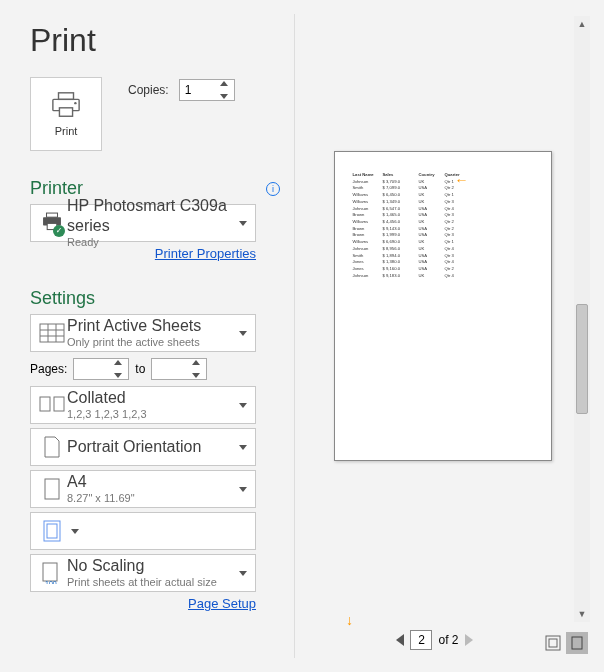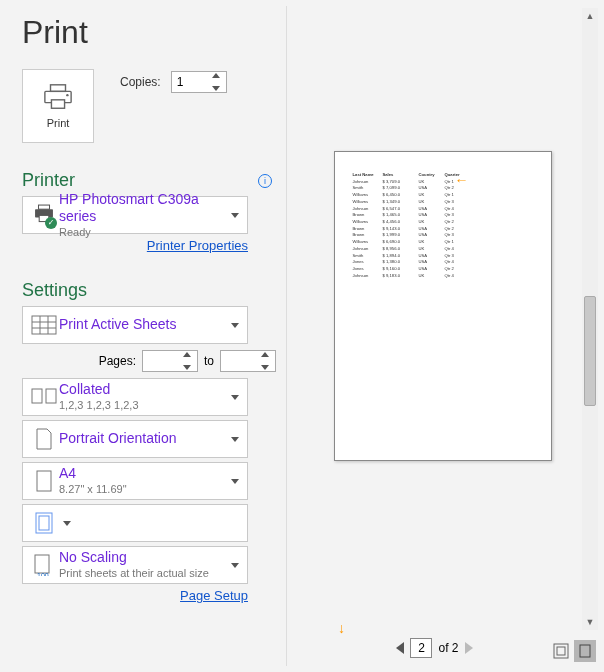--- a/index.html
+++ b/index.html
@@ -8,21 +8,21 @@
     font-size: 12px;
     background: #f3f3f3;
     width: 604px;
     height: 672px;
     overflow: hidden;
     position: relative;
   }
   .container {
     display: flex;
     height: 100%;
-    padding: 6px;
+    padding: 14px;
   }
   .left-panel {
     width: 280px;
     padding: 8px 10px 8px 16px;
   }
   .title {
     font-size: 32px;
     font-weight: 300;
     color: #333;
     margin-bottom: 18px;
@@ -86,33 +86,33 @@
     align-items:center;
     padding: 4px 4px 4px 6px;
     position:relative;
     margin-bottom: 4px;
   }
   .dropdown.tall { height: 38px; }
   .dropdown .dd-icon {
     width: 30px; display:flex; align-items:center; justify-content:center; flex-shrink:0;
   }
   .dropdown .dd-text { flex:1; line-height:1.25; }
-  .dd-label { font-size: 14px; color:#6d28d9; }
+  .dd-label { font-size: 16px; color:#404040; }
   .dd-sub { font-size: 11px; color:#777; }
   .dd-chevron {
     width:0;height:0;border-left:4px solid transparent;border-right:4px solid transparent;border-top:5px solid #555;
     margin-right:4px; margin-left:4px;
   }
 
   .link {
     color:#1155cc; text-decoration:underline; font-size:13px; cursor:pointer;
     display:block; text-align:right; width:226px; margin-top:4px; margin-bottom:14px;
   }
 
-  .pages-row { display:flex; align-items:center; gap:6px; margin:6px 0 6px 0; font-size:12px;justify-content:flex-end;}
+  .pages-row { display:flex; align-items:center; gap:6px; margin:6px 0 6px 0; font-size:12px;}
   .pages-row .mini-spin { width:56px; height:22px; border:1px solid #aaa; background:#fff; position:relative; display:flex;align-items:center;}
   .pages-row .mini-spin input{border:none; width:36px; padding-left:4px; font-size:12px; background:transparent; outline:none;}
   .pages-row .spinner-arrows{right:2px;}
 
   
   .right-panel {
     flex:1;
     position:relative;
     border-left: 1px solid #ddd;
     display:flex;
@@ -247,20 +247,21 @@
         <svg width="26" height="20" viewBox="0 0 26 20">
             <rect x="1" y="1" width="24" height="18" fill="none" stroke="#777"></rect>
             <line x1="1" y1="7" x2="25" y2="7" stroke="#777"></line>
             <line x1="1" y1="13" x2="25" y2="13" stroke="#777"></line>
             <line x1="9" y1="1" x2="9" y2="19" stroke="#777"></line>
             <line x1="17" y1="1" x2="17" y2="19" stroke="#777"></line>
           </svg>
       </div>
       <div class="dd-text">
         <div class="dd-label">Print Active Sheets</div>
+        <div class="dd-sub">Only print the active sheets</div>
       </div>
       <div class="dd-chevron"></div>
     </div>
 
     <div class="pages-row">
       <span>Pages:</span>
       <div class="mini-spin">
         <input style="">
         <div class="spinner-arrows">
             <div class="arr-up"></div>

